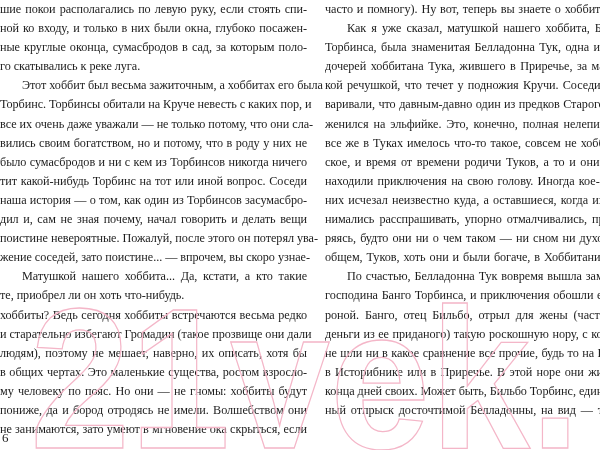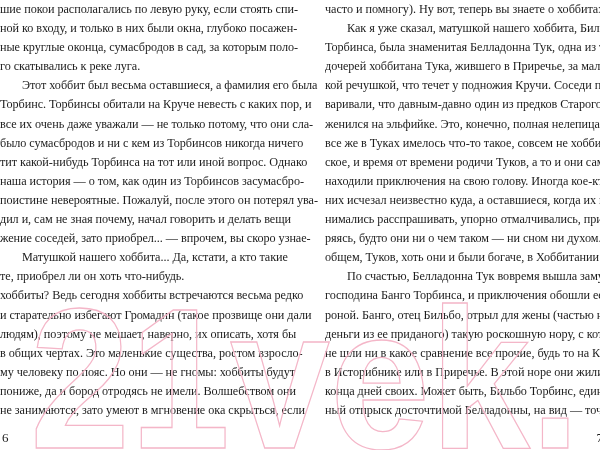--- a/index.html
+++ b/index.html
@@ -1,18 +1,18 @@
 <!DOCTYPE html>
 <html><head>
   <meta charset="utf-8">
   <style>
     html, body { margin: 0; padding: 0; background: #ffffff; }
     body { width: 600px; height: 453px; position: relative; overflow: hidden; }
     .spread { position: absolute; inset: 0; }
-    .page { position: absolute; top: 0; width: 275px; height: 453px; }
+    .page { position: absolute; top: 0; width: 275px; height: 453px; padding-left: 32px; }
     .page-left { left: 0; }
     .page-right { left: 325px; }
     .lines { position: absolute; top: 0; left: 0; right: 0; }
     .line {
       font-family: "Liberation Serif", "DejaVu Serif", serif;
       font-size: 12.2px;
       line-height: 19.1px;
       height: 19.1px;
       color: #1c1c1c;
       white-space: nowrap;
@@ -50,29 +50,30 @@
 </head>
 <body>
 
 <div class="spread">
   <div class="page page-left">
     <div class="lines" id="left-lines">
         <div class="line">шие покои располагались по левую руку, если стоять спи-</div>
         <div class="line">ной ко входу, и только в них были окна, глубоко посажен-</div>
         <div class="line">ные круглые оконца, сумасбродов в сад, за которым поло-</div>
         <div class="line last">го скатывались к реке луга.</div>
-        <div class="line indent">Этот хоббит был весьма оставшиеся, а фамилия его была</div>
+        <div class="line indent">Этот хоббит был весьма зажиточным, а хоббитах его была</div>
         <div class="line">Торбинс. Торбинсы обитали на Круче невесть с каких пор, и</div>
         <div class="line">все их очень даже уважали — не только потому, что они сла-</div>
+        <div class="line">вились своим богатством, но и потому, что в роду у них не</div>
         <div class="line">было сумасбродов и ни с кем из Торбинсов никогда ничего</div>
-        <div class="line">тит какой-нибудь Торбинса на тот или иной вопрос. Однако</div>
+        <div class="line">тит какой-нибудь Торбинс на тот или иной вопрос. Соседи</div>
         <div class="line">наша история — о том, как один из Торбинсов засумасбро-</div>
+        <div class="line">дил и, сам не зная почему, начал говорить и делать вещи</div>
         <div class="line">поистине невероятные. Пожалуй, после этого он потерял ува-</div>
-        <div class="line">дил и, сам не зная почему, начал говорить и делать вещи</div>
-        <div class="line">жение соседей, зато приобрел... — впрочем, вы скоро узнае-</div>
+        <div class="line">жение соседей, зато поистине... — впрочем, вы скоро узнае-</div>
         <div class="line indent">Матушкой нашего хоббита... Да, кстати, а кто такие</div>
         <div class="line last">те, приобрел ли он хоть что-нибудь.</div>
         <div class="line">хоббиты? Ведь сегодня хоббиты встречаются весьма редко</div>
         <div class="line">и старательно избегают Громадин (такое прозвище они дали</div>
         <div class="line">людям), поэтому не мешает, наверно, их описать, хотя бы</div>
         <div class="line">в общих чертах. Это маленькие существа, ростом взросло-</div>
         <div class="line">му человеку по пояс. Но они — не гномы: хоббиты будут</div>
         <div class="line">пониже, да и бород отродясь не имели. Волшебством они</div>
         <div class="line">не занимаются, зато умеют в мгновение ока скрыться, если</div>
       </div>

